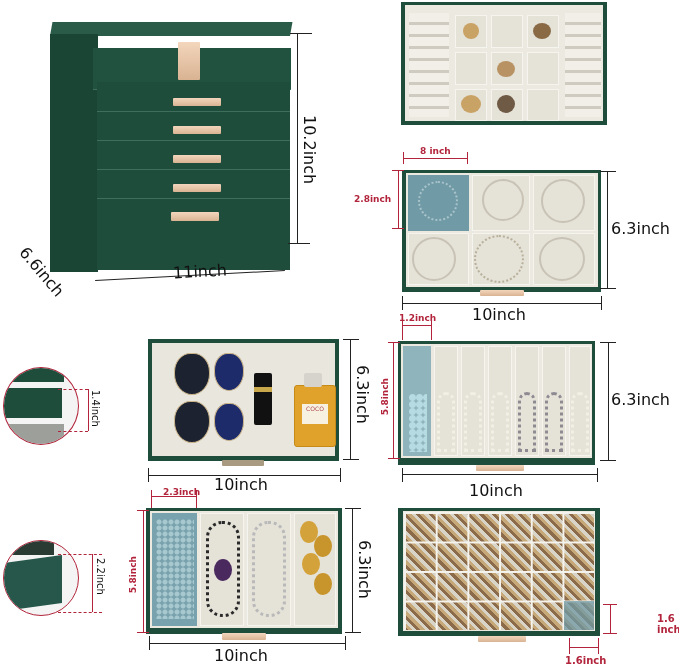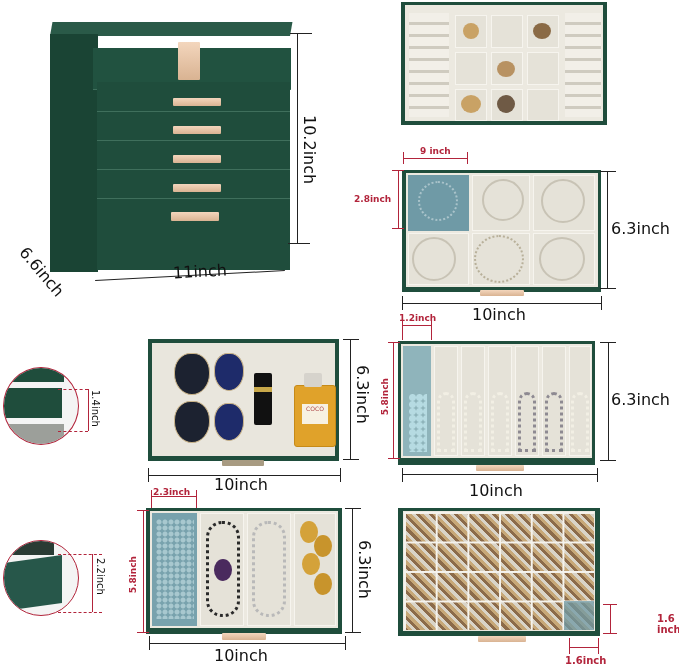--- a/index.html
+++ b/index.html
@@ -87,21 +87,21 @@
     <div class="item" style="left:135px;top:6px;width:44px;height:44px;border:2px solid #c8c3b5;"></div>
     <div class="item" style="left:6px;top:64px;width:44px;height:44px;border:2px solid #c8c3b5;"></div>
     <div class="item" style="left:68px;top:62px;width:50px;height:48px;border:2px dotted #b8b09a;"></div>
     <div class="item" style="left:133px;top:64px;width:46px;height:44px;border:2px solid #c8c3b5;"></div>
   </div>
   <div class="handle" style="left:78px;top:120px;width:44px;height:6px;"></div>
 </div>
 <div class="line-r" style="left:403px;top:158px;width:65px;height:1px;"></div>
 <div class="line-r" style="left:403px;top:152px;width:1px;height:12px;"></div>
 <div class="line-r" style="left:467px;top:152px;width:1px;height:12px;"></div>
-<div class="abs dim-red" style="left:420px;top:146px;">9 inch</div>
+<div class="abs dim-red" style="left:420px;top:146px;">8 inch</div>
 <div class="line-r" style="left:398px;top:170px;width:1px;height:58px;"></div>
 <div class="line-r" style="left:392px;top:170px;width:12px;height:1px;"></div>
 <div class="line-r" style="left:392px;top:228px;width:12px;height:1px;"></div>
 <div class="abs dim-red" style="left:354px;top:194px;">2.8inch</div>
 <div class="line-k" style="left:607px;top:171px;width:1px;height:117px;"></div>
 <div class="line-k" style="left:600px;top:171px;width:16px;height:1px;"></div>
 <div class="line-k" style="left:600px;top:288px;width:16px;height:1px;"></div>
 <div class="abs dim-black" style="left:611px;top:219px;font-size:16px;">6.3inch</div>
 <div class="line-k" style="left:402px;top:303px;width:200px;height:1px;"></div>
 <div class="line-k" style="left:402px;top:296px;width:1px;height:14px;"></div>
@@ -201,21 +201,21 @@
     <div class="item" style="left:150px;top:10px;width:18px;height:22px;background:#d4a23a;"></div>
     <div class="item" style="left:164px;top:24px;width:18px;height:22px;background:#c8942c;"></div>
     <div class="item" style="left:152px;top:42px;width:18px;height:22px;background:#d4a23a;"></div>
     <div class="item" style="left:164px;top:62px;width:18px;height:22px;background:#c8942c;"></div>
   </div>
   <div class="handle" style="left:76px;top:125px;width:44px;height:7px;"></div>
 </div>
 <div class="line-r" style="left:151px;top:496px;width:46px;height:1px;"></div>
 <div class="line-r" style="left:151px;top:490px;width:1px;height:18px;"></div>
 <div class="line-r" style="left:196px;top:490px;width:1px;height:18px;"></div>
-<div class="abs dim-red" style="left:153px;top:487px;">2.3inch</div>
+<div class="abs dim-red" style="left:163px;top:487px;">2.3inch</div>
 <div class="line-r" style="left:143px;top:510px;width:1px;height:122px;"></div>
 <div class="line-r" style="left:137px;top:510px;width:12px;height:1px;"></div>
 <div class="line-r" style="left:137px;top:632px;width:12px;height:1px;"></div>
 <div class="abs dim-red vert" style="left:128px;top:556px;transform:rotate(180deg);">5.8inch</div>
 <div class="line-k" style="left:352px;top:508px;width:1px;height:124px;"></div>
 <div class="line-k" style="left:345px;top:508px;width:16px;height:1px;"></div>
 <div class="line-k" style="left:345px;top:632px;width:16px;height:1px;"></div>
 <div class="abs dim-black vert" style="left:355px;top:540px;font-size:16px;">6.3inch</div>
 <div class="line-k" style="left:149px;top:643px;width:197px;height:1px;"></div>
 <div class="line-k" style="left:149px;top:636px;width:1px;height:14px;"></div>

